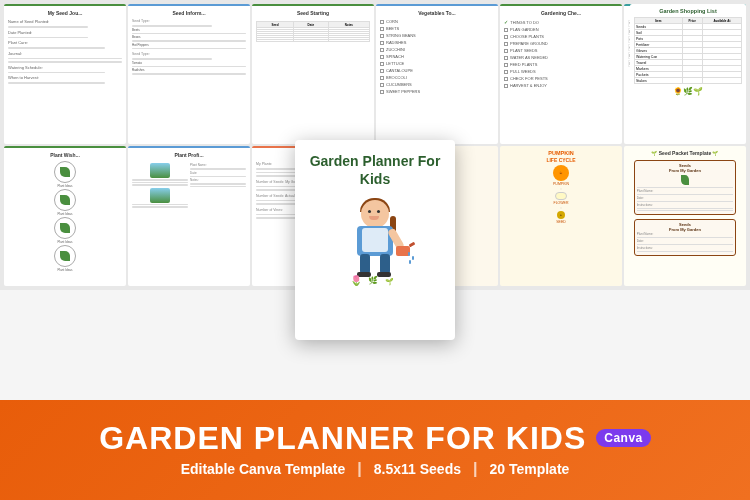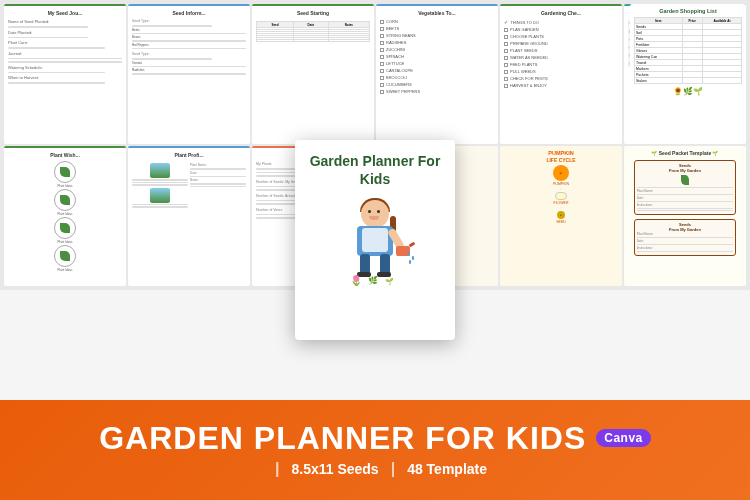--- a/index.html
+++ b/index.html
@@ -792,18 +792,19 @@
     <div style="position:absolute;top:78px;left:45px;font-size:7px;">🌱</div>
   </div>
 </div>
 
 <div class="bottom-banner">
   <div class="banner-title">
     <span>GARDEN PLANNER FOR KIDS</span>
     <div class="canva-badge">Canva</div>
   </div>
   <div class="banner-subtitle">
+    <span>Editable Canva Template</span>
     <span class="banner-divider">|</span>
     <span>8.5x11 Seeds</span>
     <span class="banner-divider">|</span>
-    <span>48 Template</span>
+    <span>20 Template</span>
   </div>
 </div>
 
 </body></html>

